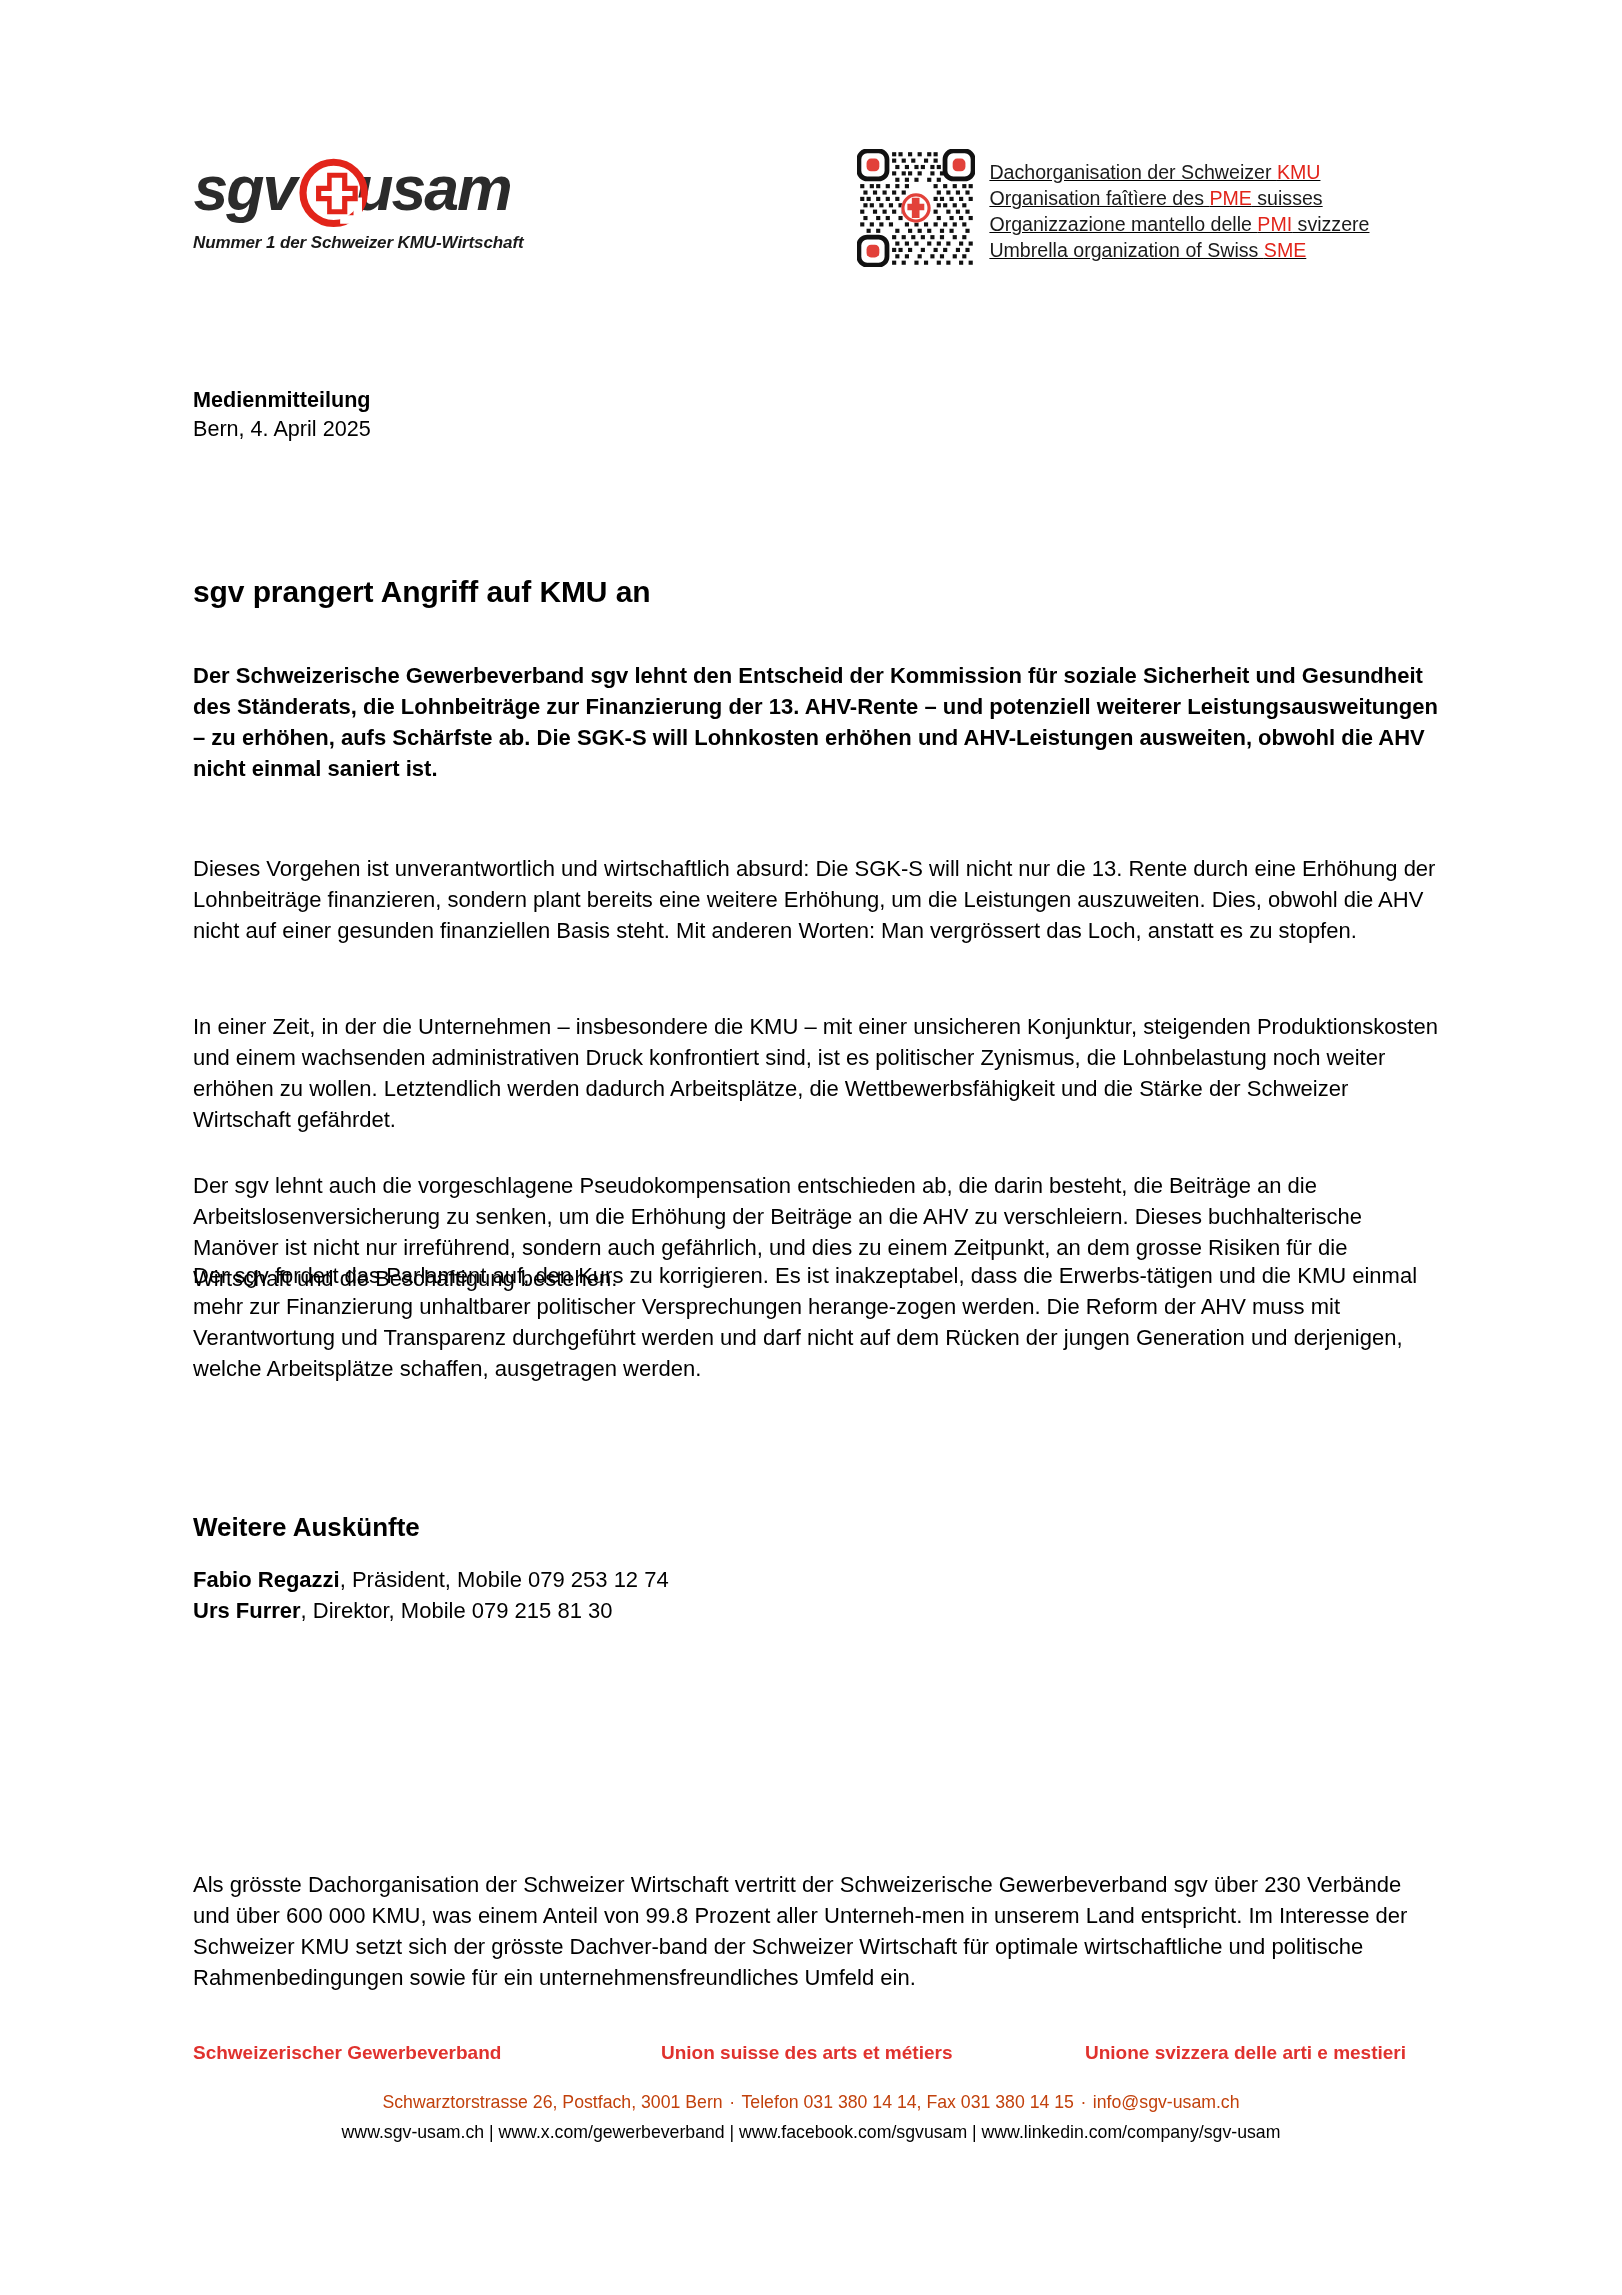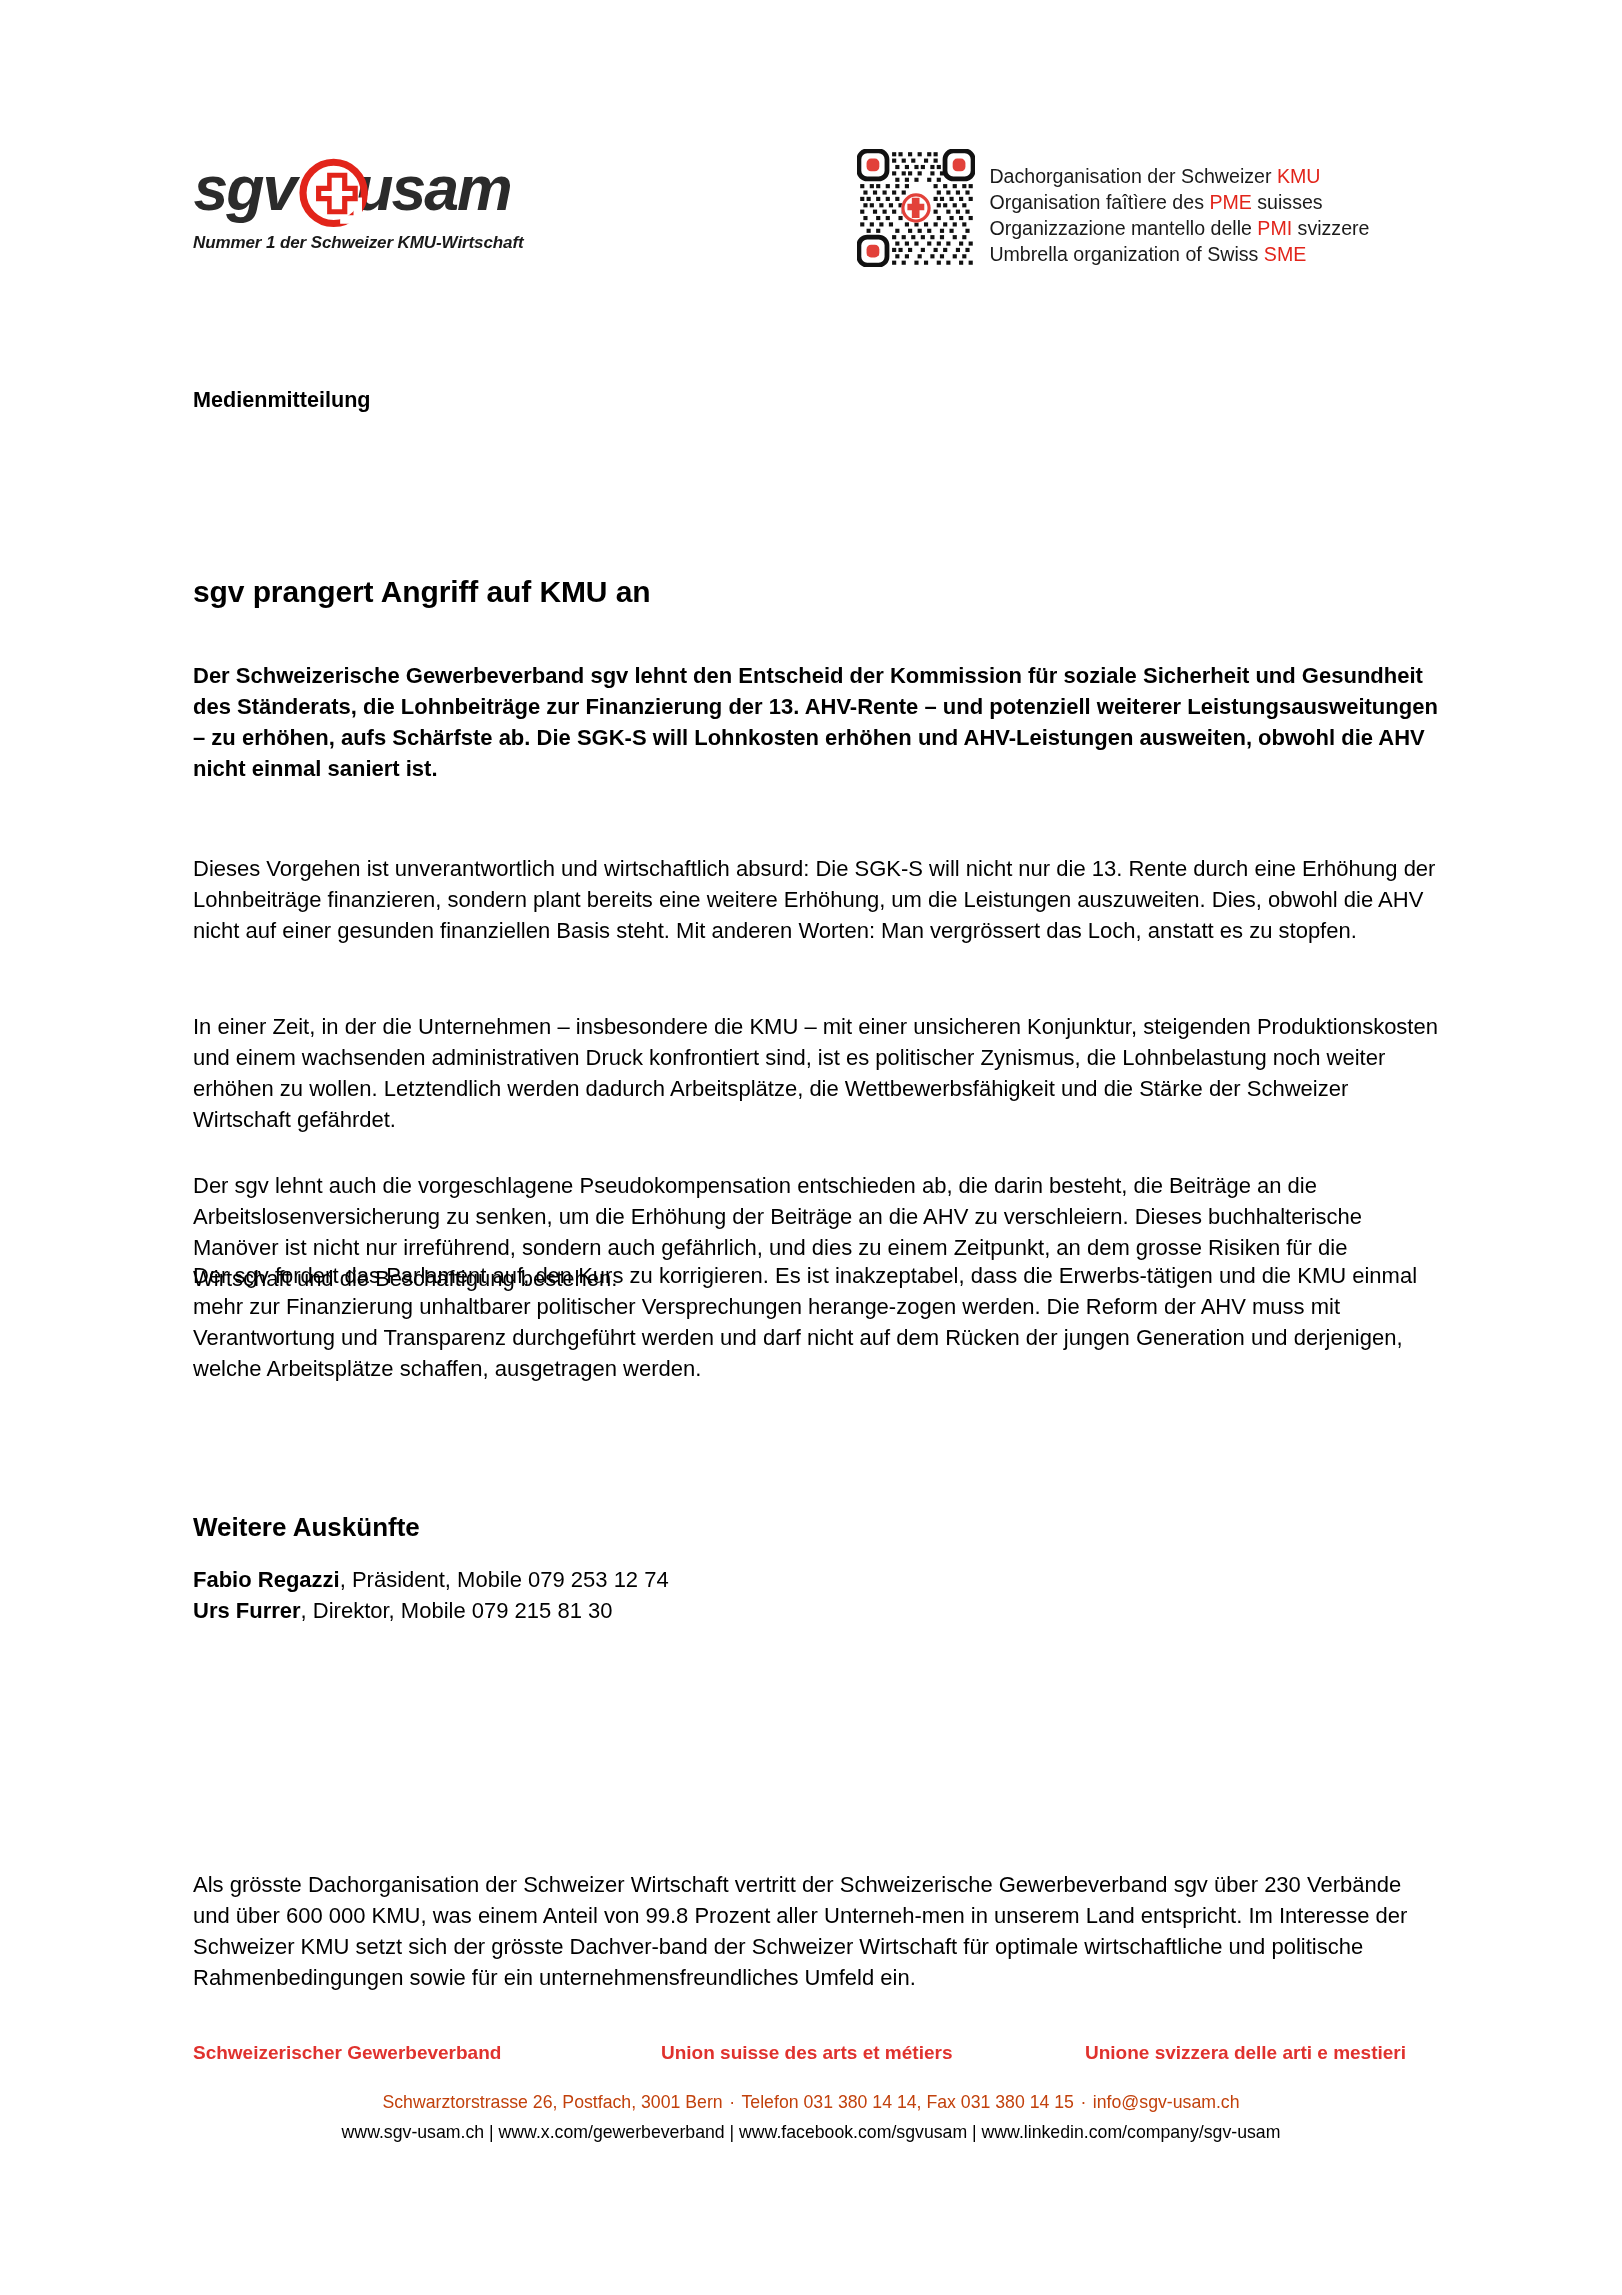--- a/index.html
+++ b/index.html
@@ -47,22 +47,23 @@
     letter-spacing: -0.1px;
     color: #1a1a1a;
     white-space: nowrap;
   }
 
   .qr-block {
     position: absolute;
     left: 857px;
     top: 149px;
     display: flex;
-    align-items: flex-end;
+    align-items: center;
     gap: 14.4px;
+    text-decoration: underline;
   }
   .qr-code {
     width: 118px;
     height: 118px;
     flex: none;
   }
   .qr-lines {
     padding-top: 6.5px;
   }
   .qr-lines .ql {
@@ -392,20 +393,21 @@
         <div class="ql"><span>Organizzazione mantello delle </span><span class="accent">PMI</span><span> svizzere</span></div>
         <div class="ql"><span>Umbrella organization of Swiss </span><span class="accent">SME</span><span></span></div>
       </div>
     </div>
   </div>
 
   <div class="content">
 
     <div class="doc-kicker">
       <div class="k-title">Medienmitteilung</div>
+      <div class="k-date">Bern, 4. April 2025</div>
     </div>
 
     <h1 class="headline">sgv prangert Angriff auf KMU an</h1>
 
     <p class="lead">Der Schweizerische Gewerbeverband sgv lehnt den Entscheid der Kommission für soziale Sicherheit und Gesundheit des Ständerats, die Lohnbeiträge zur Finanzierung der 13. AHV-Rente – und potenziell weiterer Leistungsausweitungen – zu erhöhen, aufs Schärfste ab. Die SGK-S will Lohnkosten erhöhen und AHV-Leistungen ausweiten, obwohl die AHV nicht einmal saniert ist.</p>
 
     <p class="para p1">Dieses Vorgehen ist unverantwortlich und wirtschaftlich absurd: Die SGK-S will nicht nur die 13. Rente durch eine Erhöhung der Lohnbeiträge finanzieren, sondern plant bereits eine weitere Erhöhung, um die Leistungen auszuweiten. Dies, obwohl die AHV nicht auf einer gesunden finanziellen Basis steht. Mit anderen Worten: Man vergrössert das Loch, anstatt es zu stopfen.</p>
     <p class="para p2">In einer Zeit, in der die Unternehmen – insbesondere die KMU – mit einer unsicheren Konjunktur, steigenden Produktionskosten und einem wachsenden administrativen Druck konfrontiert sind, ist es politischer Zynismus, die Lohnbelastung noch weiter erhöhen zu wollen. Letztendlich werden dadurch Arbeitsplätze, die Wettbewerbsfähigkeit und die Stärke der Schweizer Wirtschaft gefährdet.</p>
     <p class="para p3">Der sgv lehnt auch die vorgeschlagene Pseudokompensation entschieden ab, die darin besteht, die Beiträge an die Arbeitslosenversicherung zu senken, um die Erhöhung der Beiträge an die AHV zu verschleiern. Dieses buchhalterische Manöver ist nicht nur irreführend, sondern auch gefährlich, und dies zu einem Zeitpunkt, an dem grosse Risiken für die Wirtschaft und die Beschäftigung bestehen.</p>
     <p class="para p4">Der sgv fordert das Parlament auf, den Kurs zu korrigieren. Es ist inakzeptabel, dass die Erwerbs-tätigen und die KMU einmal mehr zur Finanzierung unhaltbarer politischer Versprechungen herange-zogen werden. Die Reform der AHV muss mit Verantwortung und Transparenz durchgeführt werden und darf nicht auf dem Rücken der jungen Generation und derjenigen, welche Arbeitsplätze schaffen, ausgetragen werden.</p>

